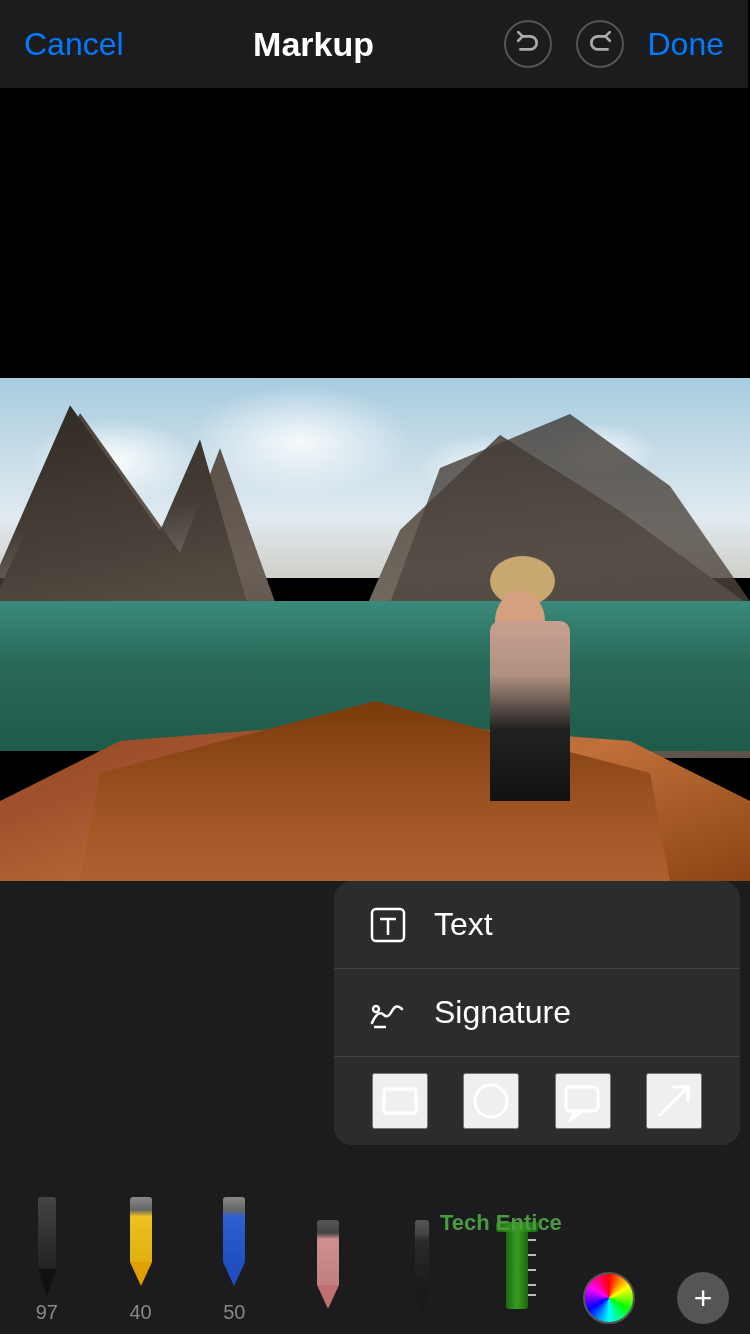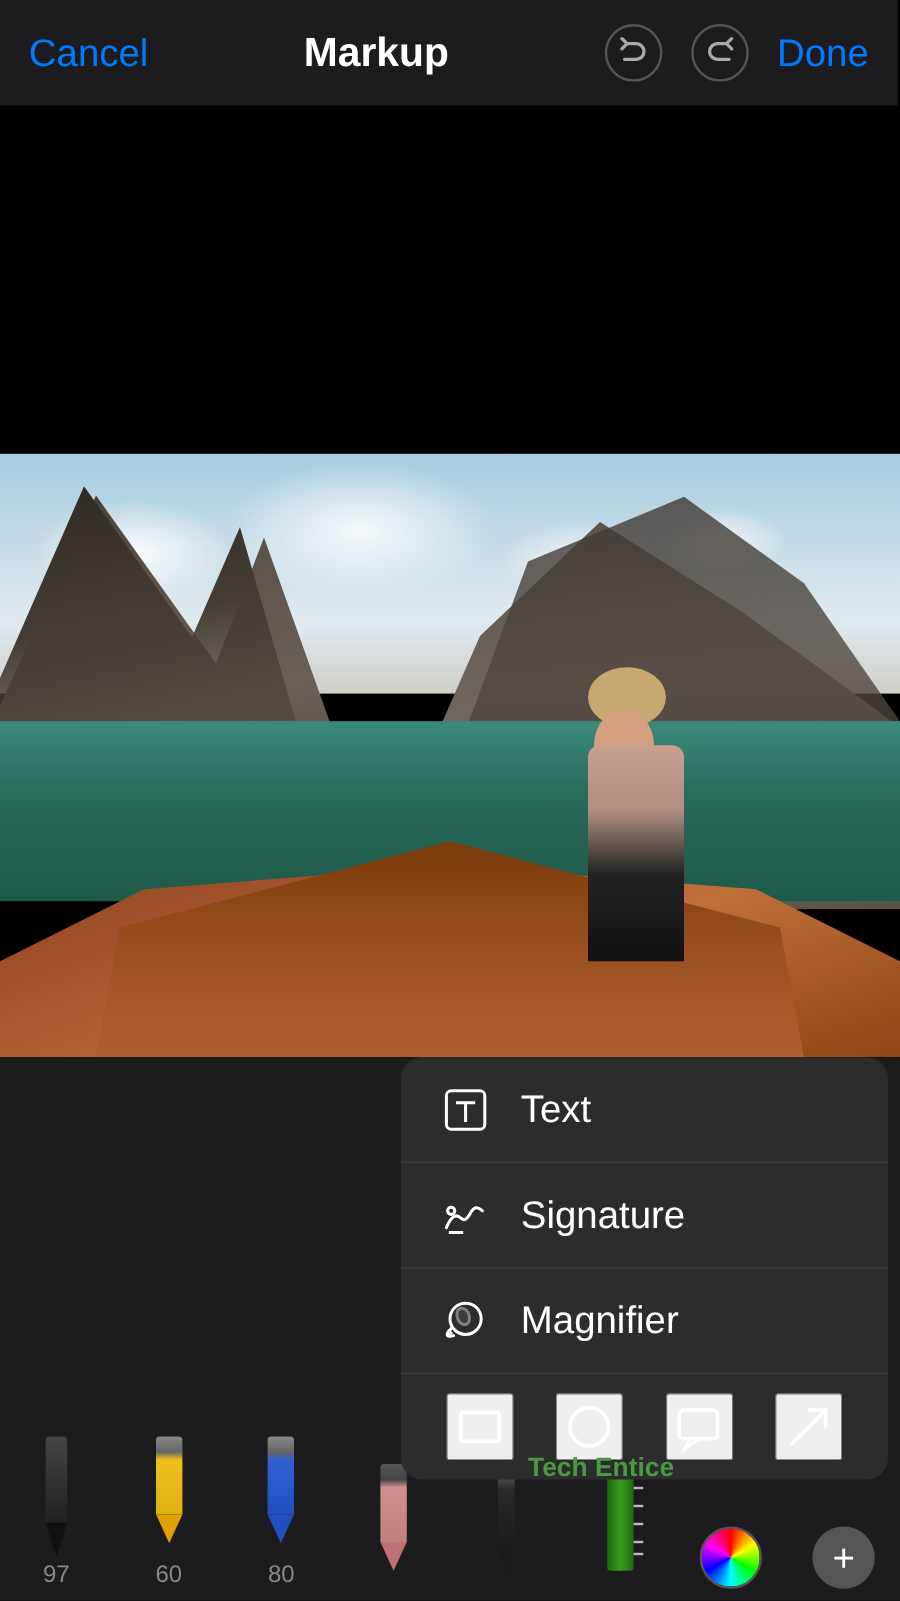--- a/index.html
+++ b/index.html
@@ -472,31 +472,20 @@
   <div class="menu-item">
     <div class="menu-item-icon">
       <svg width="44" height="44" viewBox="0 0 44 44" fill="none" stroke="#fff" stroke-width="2.5">
         <path d="M6 32 Q12 18 18 24 Q22 28 26 20 Q30 12 36 18" stroke-linecap="round"></path>
         <circle cx="10" cy="18" r="3" fill="none"></circle>
         <line x1="8" y1="36" x2="20" y2="36"></line>
       </svg>
     </div>
     <span class="menu-item-label">Signature</span>
   </div>
-  <div class="menu-item">
-    <div class="menu-item-icon">
-      <svg width="44" height="44" viewBox="0 0 44 44" fill="none" stroke="#fff" stroke-width="2.5">
-        <circle cx="22" cy="20" r="13"></circle>
-        <path d="M10 28 Q6 34 10 32" stroke-linecap="round"></path>
-        <path d="M8 30 Q4 36 12 34" stroke-linecap="round"></path>
-        <ellipse cx="20" cy="18" rx="5" ry="7" transform="rotate(-20,20,18)" opacity="0.4" fill="rgba(255,255,255,0.2)"></ellipse>
-      </svg>
-    </div>
-    <span class="menu-item-label">Magnifier</span>
-  </div>
 
   <div class="shapes-row">
     <button class="shape-btn">
       <svg viewBox="0 0 44 44">
         <rect x="6" y="10" width="32" height="24" rx="2"></rect>
       </svg>
     </button>
     <button class="shape-btn">
       <svg viewBox="0 0 44 44">
         <circle cx="22" cy="22" r="16"></circle>
@@ -525,29 +514,29 @@
       <div class="pen-tip" style="border-top-color:#111; border-left-width:9px; border-right-width:9px; border-top-width:28px;"></div>
     </div>
     <span class="pen-label">97</span>
   </div>
 
   <div class="tool-item">
     <div class="pen-black marker-yellow">
       <div class="pen-body"></div>
       <div class="pen-tip"></div>
     </div>
-    <span class="pen-label">60</span>
+    <span class="pen-label">40</span>
   </div>
 
   <div class="tool-item">
     <div class="pen-black marker-blue">
       <div class="pen-body"></div>
       <div class="pen-tip"></div>
     </div>
-    <span class="pen-label">80</span>
+    <span class="pen-label">50</span>
   </div>
 
   <div class="tool-item">
     <div class="pen-black eraser-pink">
       <div class="pen-body"></div>
       <div class="pen-tip"></div>
     </div>
     <span class="pen-label"></span>
   </div>
 

